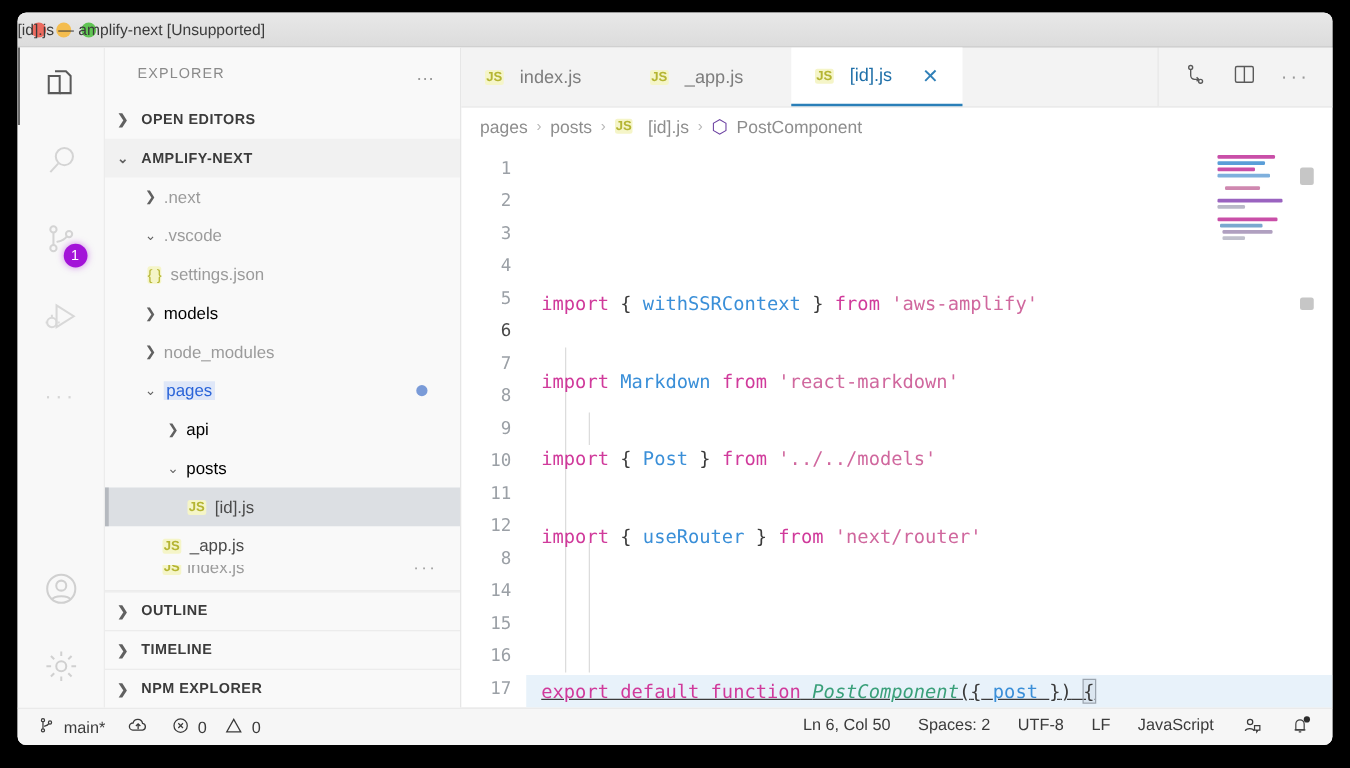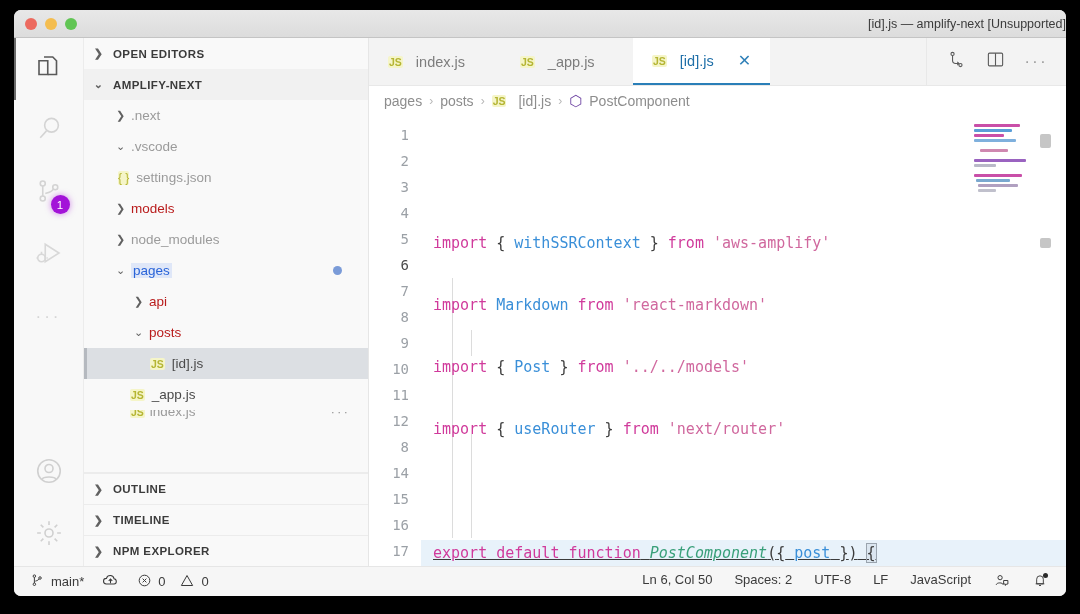--- a/index.html
+++ b/index.html
@@ -25,21 +25,21 @@
     border-bottom: 1px solid #c4c4c4;
     display: flex; align-items: center;
     position: relative;
   }
   .traffic { display: flex; gap: 8px; padding-left: 11px; }
   .dot { width: 12px; height: 12px; border-radius: 50%; }
   .dot.red { background: #ec6a5f; }
   .dot.yellow { background: #f4bd4f; }
   .dot.green { background: #61c554; }
   .win-title {
-    position: absolute; left: 0; right: 0; text-align: right;
+    position: absolute; left: 0; right: 0; text-align: left;
     font-size: 12.5px; color: #3b3b3b;
   }
   
   .body-row { flex: 1; display: flex; min-height: 0; }
   
   .activitybar {
     width: 70px; flex: 0 0 70px;
     background: #f8f8f8;
     border-right: 1px solid #ececec;
     display: flex; flex-direction: column; align-items: center;
@@ -100,21 +100,21 @@
     height: 31px; display: flex; align-items: center;
     color: #4a4a4a; white-space: nowrap;
     position: relative;
   }
   .row.selected { background: #dcdfe3; }
   .row.selected::before {
     content:""; position:absolute; left:0; top:0; width:3px; height:100%;
     background:#b5b9bf;
   }
   .row .label { margin-left: 2px; }
-  .row.folder .label { color: #b91c1c; }
+  .row.folder .label { color: #000000; }
   .row.dim .label { color: #9b9b9b; }
   .row.highlight .label { color: #2a64d8; background: #dfe7f8; padding: 0 2px; }
   .js-ico {
     font-size: 10.5px; font-weight: bold; color: #b5b533;
     background: #f5f5c8; padding: 0 1px; margin-right: 5px;
     border-radius: 2px;
   }
   .json-ico { font-size: 12px; color: #b5b533; background:#f5f5c8; margin-right: 5px; border-radius:2px;}
   .blue-dot { width: 9px; height: 9px; border-radius: 50%; background: #7a9bd8; margin-left: auto; margin-right: 26px; }
   .cutrow { height: 16px; overflow: hidden; position: relative; }
@@ -260,20 +260,24 @@
         <span>
           <svg width="30" height="30" viewBox="0 0 24 24" fill="none" stroke="#d0d0d0" stroke-width="1.3">
             <circle cx="12" cy="12" r="3.2"></circle>
             <path d="M12 2.5v3M12 18.5v3M2.5 12h3M18.5 12h3M5.4 5.4l2.1 2.1M16.5 16.5l2.1 2.1M18.6 5.4l-2.1 2.1M7.5 16.5l-2.1 2.1"></path>
           </svg>
         </span>
       </div>
     </div>
 
     <div class="sidebar">
+      <div class="sb-header">
+        <span>EXPLORER</span>
+        <span class="dots">…</span>
+      </div>
 
       <div class="sb-section">
         <span class="chev">❯</span>
         <span>OPEN EDITORS</span>
       </div>
       <div class="sb-section shaded">
         <span class="chev">⌄</span>
         <span>AMPLIFY-NEXT</span>
       </div>
 

